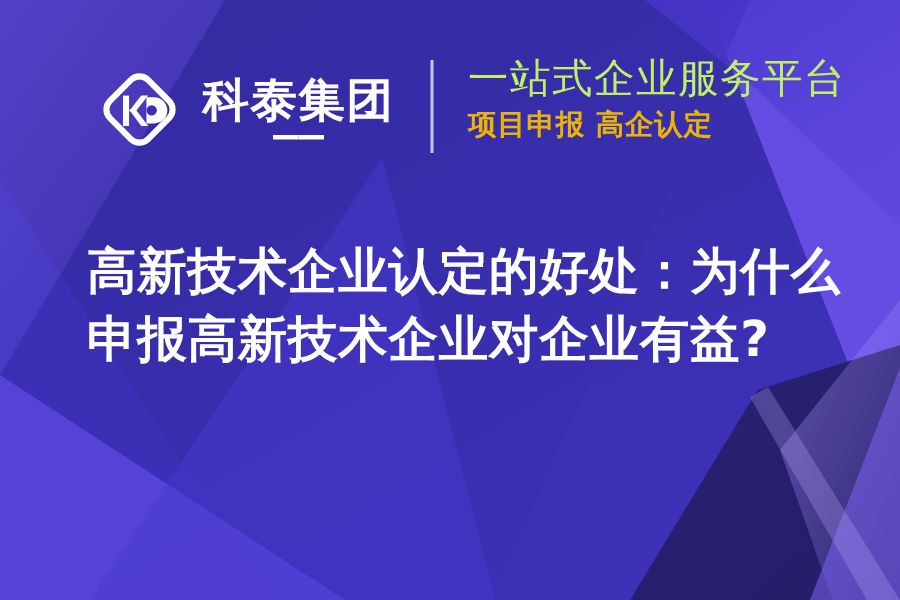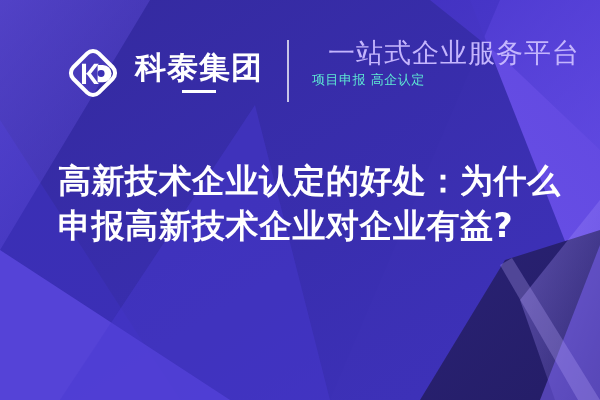--- a/index.html
+++ b/index.html
@@ -102,32 +102,31 @@
   .tagline-block {
     margin-left: 23px;
     display: flex;
     flex-direction: column;
     padding-top: 2px;
   }
   .tagline-main {
     font-family: "DejaVu Sans", "Liberation Sans", sans-serif;
     font-size: 27px;
     font-weight: 400;
-    color: #c4b5fd;
+    color: #bef264;
     line-height: 1.08;
     letter-spacing: 1px;
     white-space: nowrap;
-    margin-left: 16px;
   }
   .tagline-sub {
     margin-top: 6px;
     font-family: "DejaVu Serif", "Liberation Serif", serif;
-    font-size: 13px;
-    font-weight: 400;
-    color: #5eead4;
+    font-size: 19px;
+    font-weight: 700;
+    color: #eab308;
     line-height: 1.1;
     letter-spacing: 0.5px;
     white-space: nowrap;
   }
 
   
   .headline {
     position: absolute;
     left: 58px;
     top: 158px;

